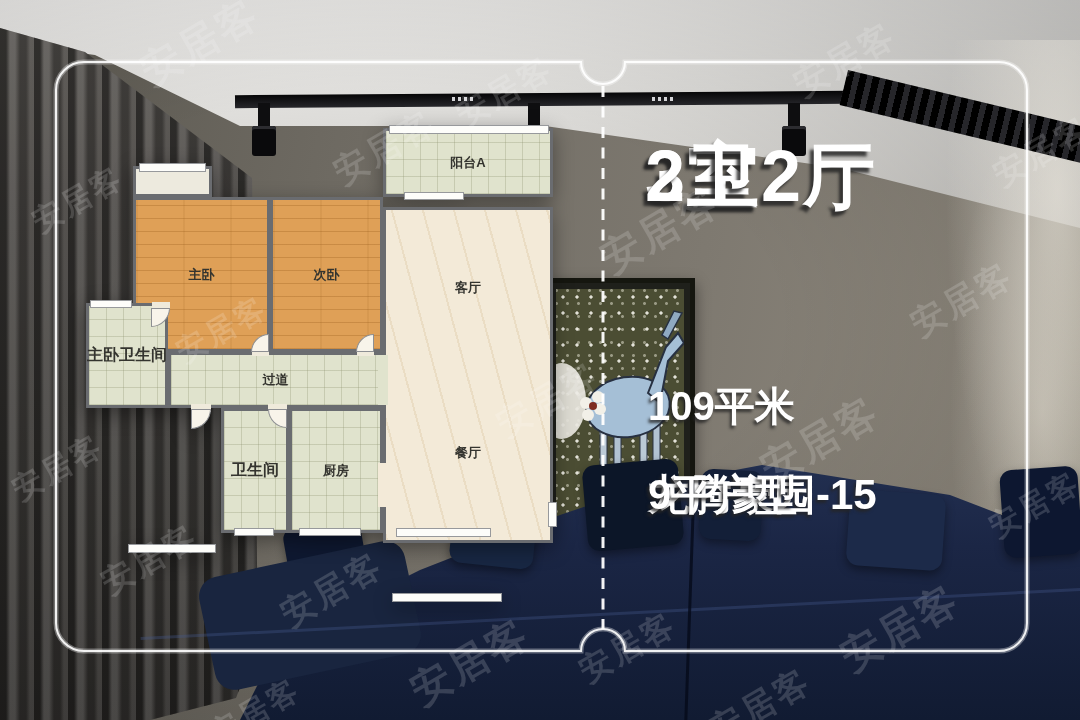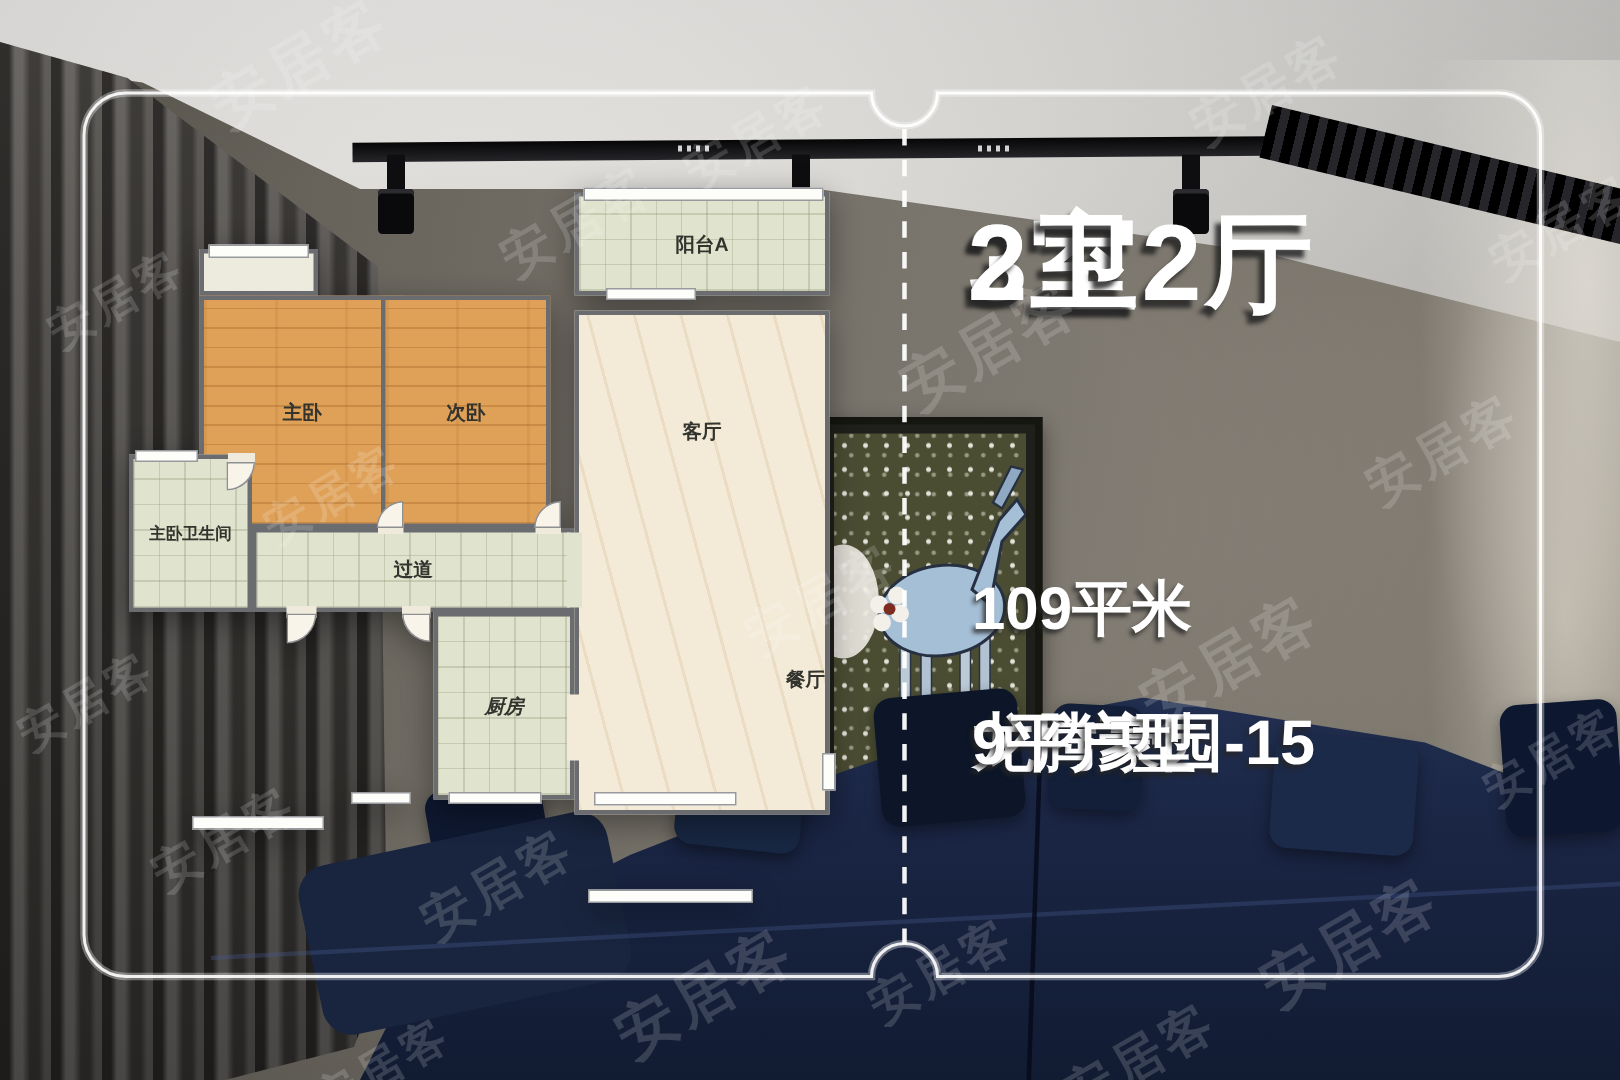--- a/index.html
+++ b/index.html
@@ -71,34 +71,34 @@
   .wood{background:#dfa057;
         background-image:repeating-linear-gradient(0deg,rgba(150,90,25,0.30) 0 1px,rgba(0,0,0,0) 1px 13px),
                          repeating-linear-gradient(90deg,rgba(190,130,60,0.25) 0 2px,rgba(0,0,0,0) 2px 47px);text-decoration:underline;}
   .tile{background:#e0e3cd;
         background-image:repeating-linear-gradient(0deg,rgba(140,145,110,0.30) 0 1px,rgba(0,0,0,0) 1px 17px),
                          repeating-linear-gradient(90deg,rgba(140,145,110,0.30) 0 1px,rgba(0,0,0,0) 1px 17px);}
   .cream{background:#f3ead8;
         background-image:repeating-linear-gradient(75deg,rgba(218,196,158,0.35) 0 2px,rgba(0,0,0,0) 2px 30px);}
   .bare{background:#edeade;}
   .room-label{position:static;font-size:13px;font-weight:600;color:#34342f;white-space:nowrap;}
-  .room-label.sm{font-size:11px;}
+  .room-label.sm{font-size:16px;}
   #room-balcony-a{left:383px;top:128px;width:170px;height:69px;}
   #room-living{left:383px;top:207px;width:170px;height:336px;}
   #room-bay{left:133px;top:166px;width:79px;height:31px;}
   #room-master{left:133px;top:197px;width:137px;height:155px;}
-  #room-second{left:254px;top:197px;width:113px;height:155px;}
+  #room-second{left:270px;top:197px;width:113px;height:155px;}
   #room-mbath{left:86px;top:303px;width:82px;height:105px;}
   #room-hall{left:168px;top:352px;width:215px;height:56px;}
   #room-study{left:86px;top:408px;width:134px;height:140px;}
   #room-bath{left:221px;top:408px;width:68px;height:125px;}
-  #room-kitchen{left:289px;top:408px;width:94px;height:125px;font-style:italic;}
+  #room-kitchen{left:289px;top:408px;width:94px;height:125px;}
   #room-balcony-b{left:383px;top:533px;width:137px;height:65px;}
   .living-label{position:absolute;left:0;width:100%;text-align:center;}
-  .ll-top{top:21%;} .ll-bottom{top:71%;text-align:right;}
+  .ll-top{top:21%;} .ll-bottom{top:71%;}
   .pwin{background:#fdfdfa;border:1px solid #97999c;}
   .w1{left:139px;top:163px;width:67px;height:9px;}
   .w2{left:389px;top:125px;width:160px;height:9px;}
   .w3{left:404px;top:192px;width:60px;height:8px;}
   .w4{left:90px;top:300px;width:42px;height:8px;}
   .w5{left:128px;top:544px;width:88px;height:9px;}
   .w6{left:234px;top:528px;width:40px;height:8px;}
   .w7{left:299px;top:528px;width:62px;height:8px;}
   .w8{left:392px;top:593px;width:110px;height:9px;}
   .w9{left:548px;top:502px;width:9px;height:25px;}
@@ -208,20 +208,23 @@
     </div>
     <div class="room wood" id="room-second">
       <span class="room-label">次卧</span>
     </div>
     <div class="room tile" id="room-mbath">
       <span class="room-label sm">主卧卫生间</span>
     </div>
     <div class="room tile" id="room-hall">
       <span class="room-label">过道</span>
     </div>
+    <div class="room tile" id="room-bath">
+      <span class="room-label sm">卫生间</span>
+    </div>
     <div class="room tile" id="room-kitchen">
       <span class="room-label">厨房</span>
     </div>
 
     <div class="pwin w1"></div>
     <div class="pwin w2"></div>
     <div class="pwin w3"></div>
     <div class="pwin w4"></div>
     <div class="pwin w5"></div>
     <div class="pwin w6"></div>

